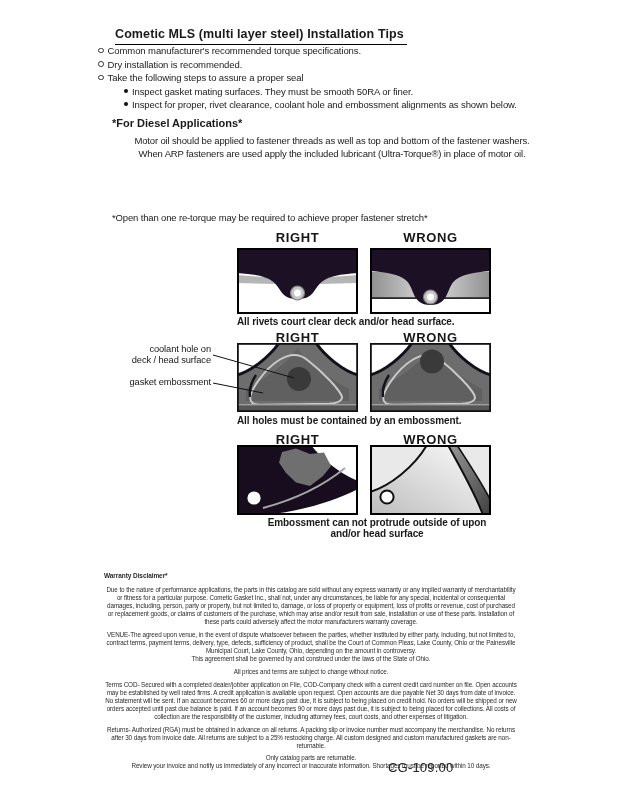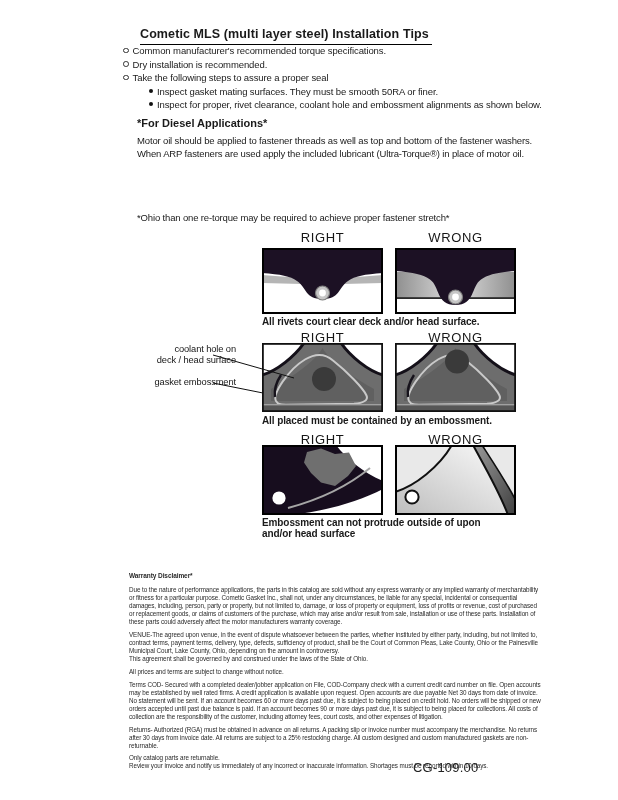--- a/index.html
+++ b/index.html
@@ -1,33 +1,33 @@
 <!DOCTYPE html>
 <html><head>
 <meta charset="utf-8">
 <style>
   html,body{margin:0;padding:0;background:#ffffff;}
   .page{position:relative;width:618px;height:800px;background:#ffffff;overflow:hidden;
         font-family:"Liberation Sans","DejaVu Sans",sans-serif;color:#1a1a1a;}
-  .abs{position:absolute;margin-left:25px;}
-  .pre{white-space:pre-line;}
+  .abs{position:absolute;}
+  .pre{white-space:pre-line;text-align:center;}
 
   .title{left:115px;top:27px;font-size:12.5px;font-weight:bold;letter-spacing:.1px;
          border-bottom:1.8px solid #000;padding:0 3px 2.5px 0;display:inline-block;}
 
   .bullets{left:98px;top:44px;font-size:9.5px;letter-spacing:-.1px;line-height:13.5px;}
   .b-row{display:flex;align-items:flex-start;height:13.5px;}
   .b-open{width:3.6px;height:3.6px;border:1px solid #333;border-radius:50%;margin:3.6px 4px 0 0;flex:none;}
   .b-sub{margin-left:26px;}
   .b-dot{width:4px;height:4px;background:#111;border-radius:50%;margin:4px 4px 0 0;flex:none;}
 
   .h2{left:112px;top:117px;font-size:11px;font-weight:bold;}
   .para{left:112px;font-size:9.5px;letter-spacing:-.15px;line-height:13.4px;width:440px;}
 
-  .dg-head{width:121px;text-align:center;font-size:13px;font-weight:400;letter-spacing:.6px;color:#161616;}
+  .dg-head{width:121px;text-align:center;font-size:13px;font-weight:700;letter-spacing:.6px;color:#161616;}
   .dg-cap{left:237px;font-size:10px;font-weight:bold;letter-spacing:-.1px;line-height:11px;width:280px;}
   .fig{width:121px;display:block;}
 
   .ann{font-size:9.3px;letter-spacing:-.1px;line-height:10.5px;text-align:right;color:#161616;}
 
   .legal{left:104px;top:572px;width:414px;font-size:6.3px;letter-spacing:-.08px;line-height:8.1px;color:#2a2a2a;}
   .legal h4{margin:0 0 6px 0;font-size:6.5px;font-weight:bold;}
   .legal p{margin:0 0 4.5px 0;}
 
   .pagenum{left:388px;top:760px;font-size:13px;letter-spacing:.2px;color:#222;}
@@ -59,21 +59,21 @@
     </div>
     <div class="b-row b-sub">
       <span class="b-dot"></span>
       <span>Inspect for proper, rivet clearance, coolant hole and embossment alignments as shown below.</span>
     </div>
   </div>
 
   <div class="abs h2">*For Diesel Applications*</div>
   <div class="abs para pre" style="top:134px;">Motor oil should be applied to fastener threads as well as top and bottom of the fastener washers.
 When ARP fasteners are used apply the included lubricant (Ultra-Torque®) in place of motor oil.</div>
-  <div class="abs para" style="top:211px;">*Ohio than one re-torque may be required to achieve proper fastener stretch*</div>
+  <div class="abs para" style="top:211px;">*Open than one re-torque may be required to achieve proper fastener stretch*</div>
 
   <div class="abs dg-head" style="left:237px;top:230px;">RIGHT</div>
   <div class="abs dg-head" style="left:370px;top:230px;">WRONG</div>
 
   <div class="abs" style="left:237px;top:248px;">
     <svg class="fig" width="121" height="66" viewBox="0 0 121 66">
       <rect width="121" height="66" fill="#ffffff"></rect>
       <polygon points="0,27 40,30 40,36 0,35" fill="#b5b5b5"></polygon>
       <polygon points="121,27 81,30 81,36 121,35" fill="#b5b5b5"></polygon>
       <path d="M0,0 H121 V25 C102,26.5 93,28 86,33 C76,40 78,51 60.5,51 C43,51 45,40 35,33 C28,28 19,26.5 0,25 Z" fill="#1c1124"></path>
@@ -136,21 +136,21 @@
       <path d="M121,0 H79 C88,13 106,28 121,32 Z" fill="#ffffff"></path>
       <path d="M79,0 C88,13 106,28 121,32" fill="none" stroke="#141019" stroke-width="3"></path>
       <path d="M14,58 C10,51 27,26 43,16.5 C53,10.5 63,10.5 71,17.5 C85,28.5 101,45 104.5,52.5 C106.5,57 102,60 92,60.8 L24,61.8 C17,61.8 16,61 14,58 Z" fill="none" stroke="#c9c9c9" stroke-width="2"></path>
       <path d="M13,54 C12,47 15,38 19,32" fill="none" stroke="#16121b" stroke-width="2.4"></path>
       <rect y="62" width="121" height="7" fill="#565656"></rect>
       <rect y="61" width="121" height="1.4" fill="#a0a0a0"></rect>
       <circle cx="62" cy="18.5" r="12" fill="#3a3a3a"></circle>
       <rect x="0.9" y="0.9" width="119.2" height="67.2" fill="none" stroke="#111111" stroke-width="1.8"></rect>
     </svg>
   </div>
-  <div class="abs dg-cap" style="top:415px;">All placed must be contained by an embossment.</div>
+  <div class="abs dg-cap" style="top:415px;">All holes must be contained by an embossment.</div>
 
   <div class="abs dg-head" style="left:237px;top:432px;">RIGHT</div>
   <div class="abs dg-head" style="left:370px;top:432px;">WRONG</div>
 
   <div class="abs" style="left:237px;top:445px;">
     <svg class="fig" width="121" height="70" viewBox="0 0 121 70">
       <rect width="121" height="70" fill="#ffffff"></rect>
       <path d="M0,0 H74 C84,13 100,27 121,36 L121,44 C96,57 60,67 28,70 L0,70 Z" fill="#170d1e"></path>
       <path d="M45,7 L59,3.5 L73,9 L87,7.5 L94,21 L86,31 L73,41 L59,37.5 L49,28 L42,17.5 Z" fill="#6f6f6f"></path>
       <path d="M26,63 C56,55 86,41 108,23" fill="none" stroke="#a6a6a6" stroke-width="2"></path>

